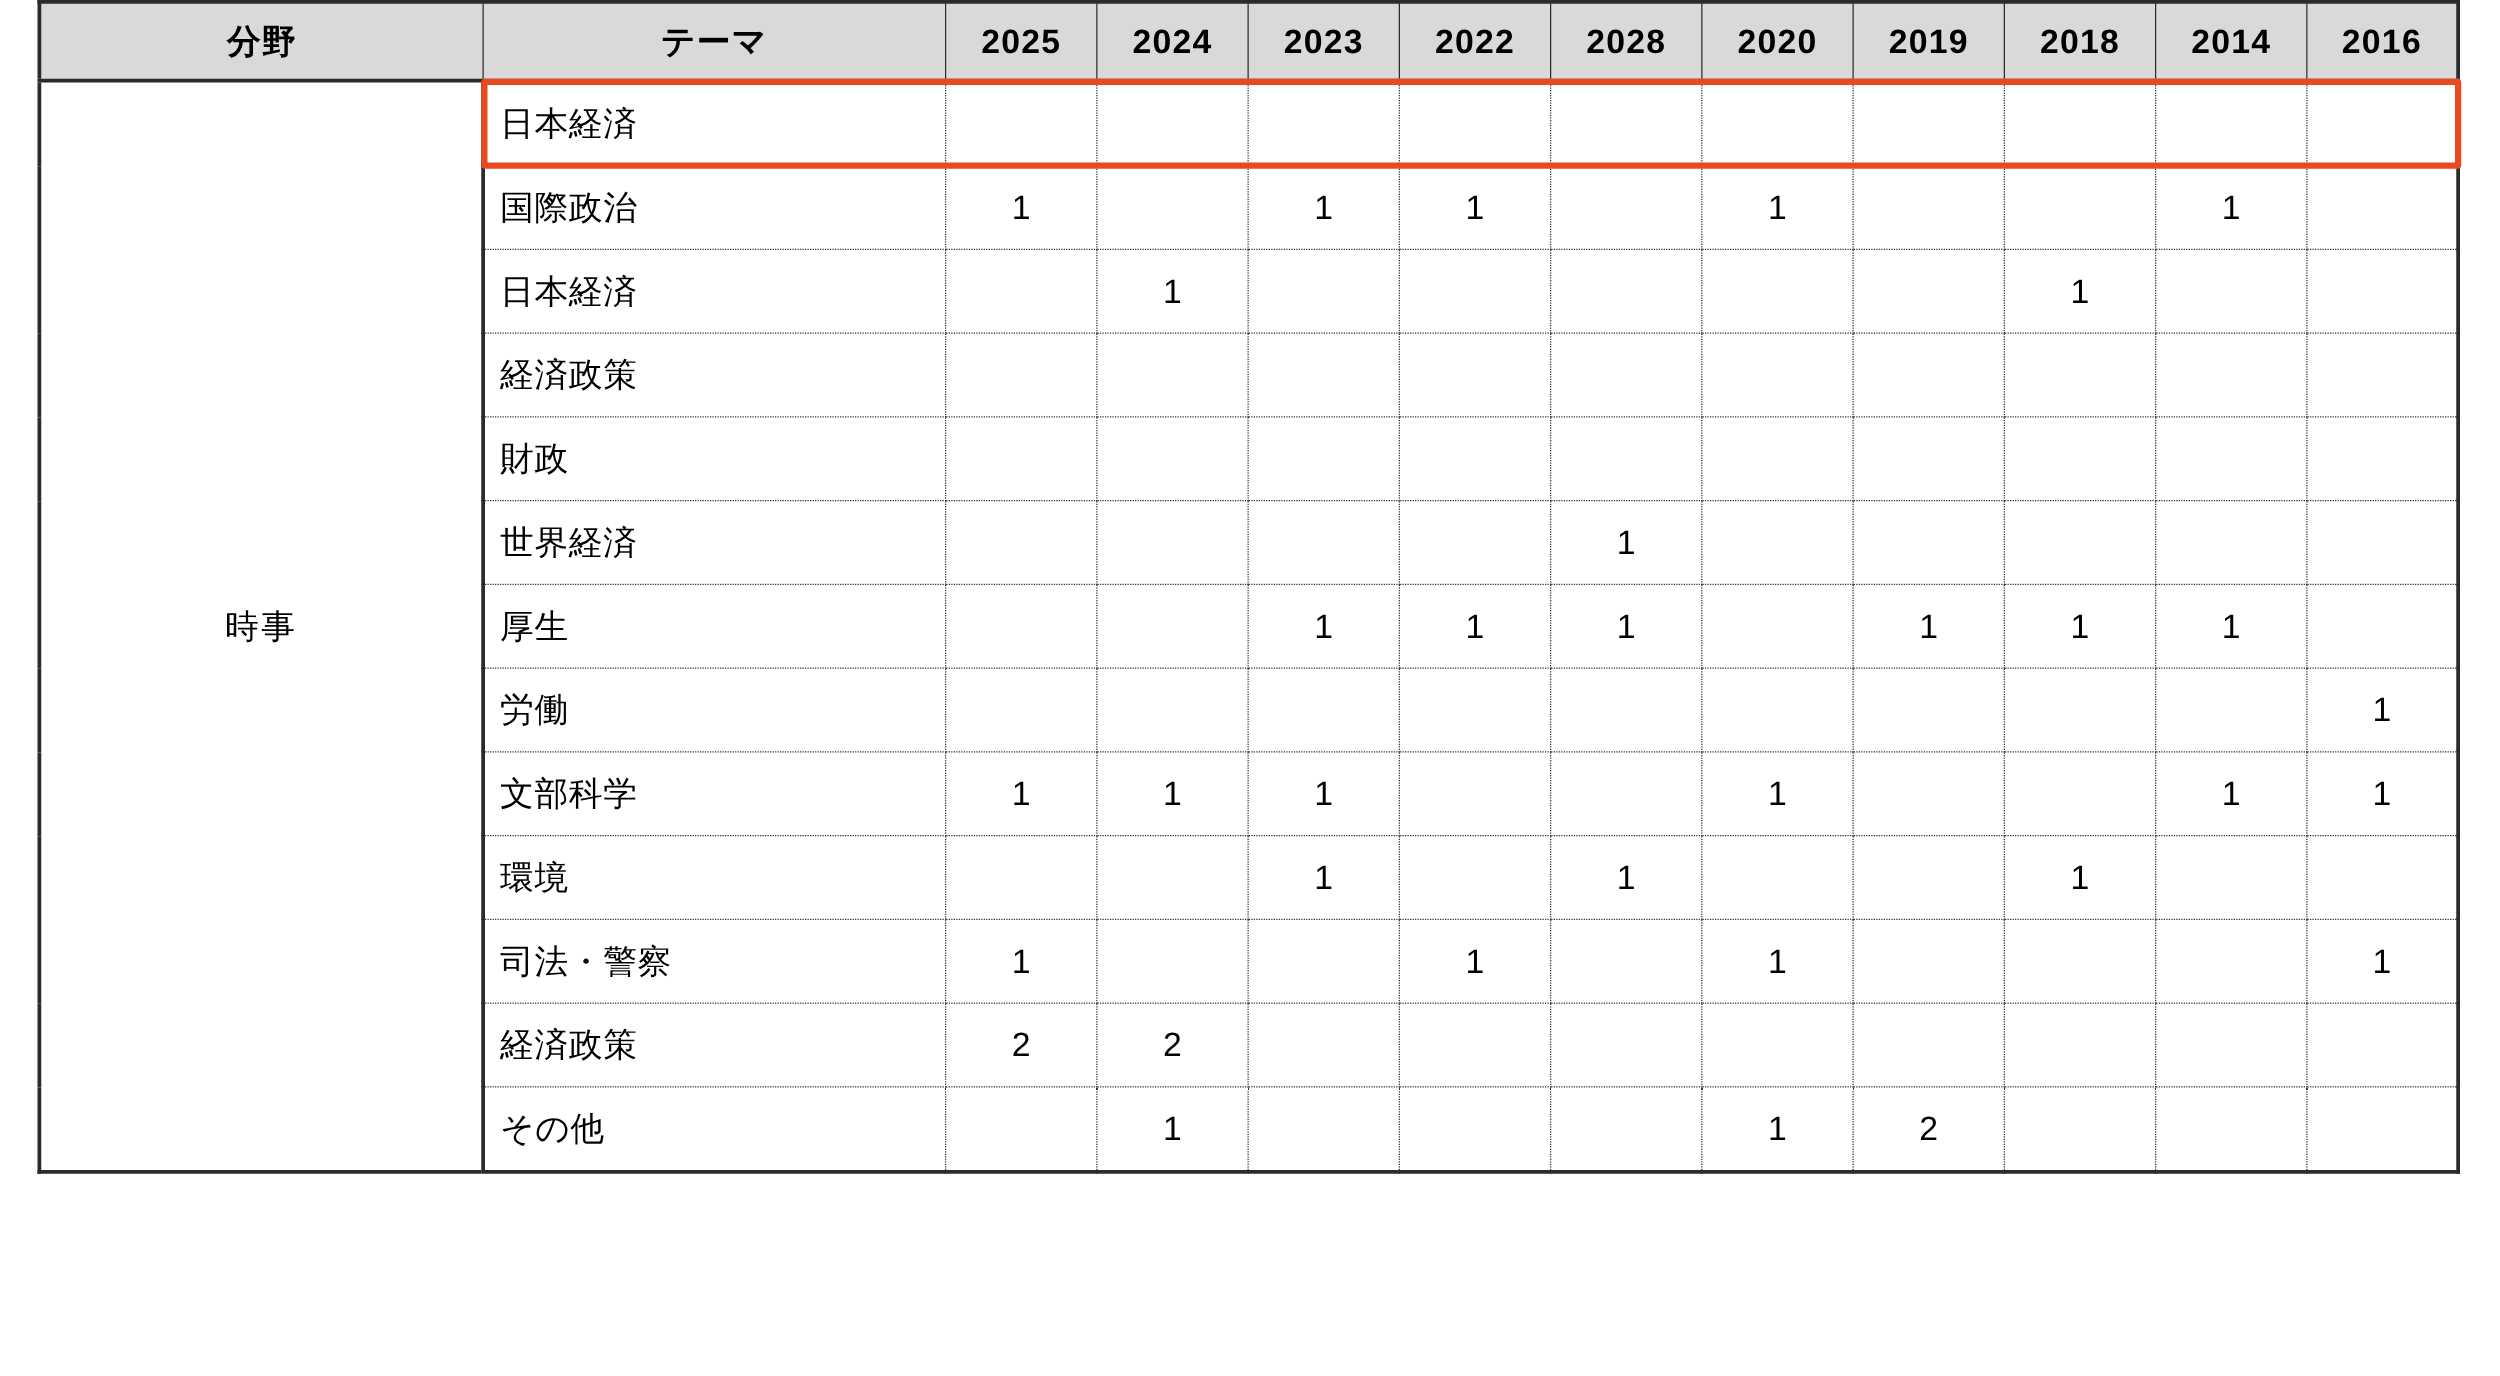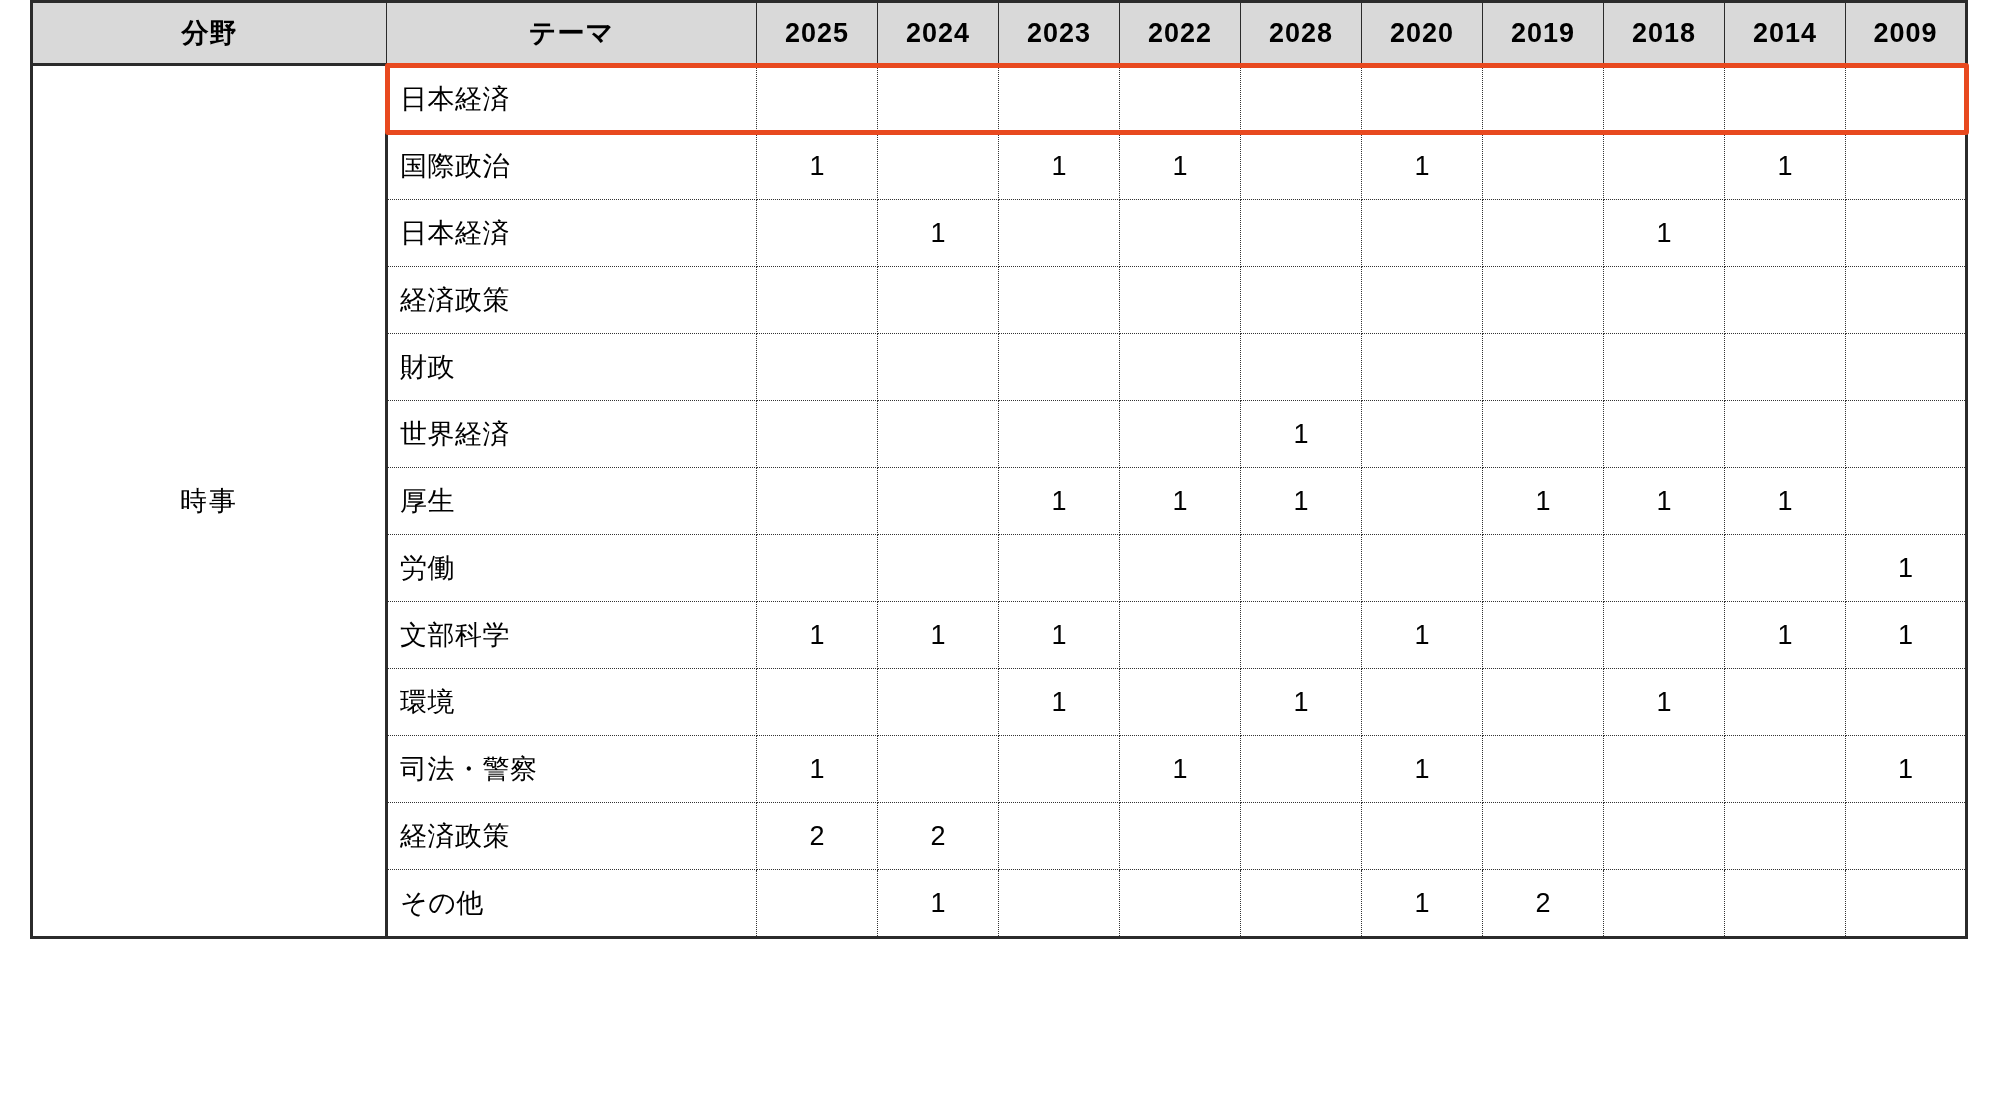--- a/index.html
+++ b/index.html
@@ -132,21 +132,21 @@
           <th>テーマ</th>
           <th>2025</th>
           <th>2024</th>
           <th>2023</th>
           <th>2022</th>
           <th>2028</th>
           <th>2020</th>
           <th>2019</th>
           <th>2018</th>
           <th>2014</th>
-          <th>2009</th>
+          <th>2016</th>
         </tr>
       </thead>
       <tbody>
         <tr>
           <td class="field-cell" rowspan="13">時事</td>
           <td class="theme-cell">日本経済</td>
           <td class="num-cell"></td>
           <td class="num-cell"></td>
           <td class="num-cell"></td>
           <td class="num-cell"></td>

